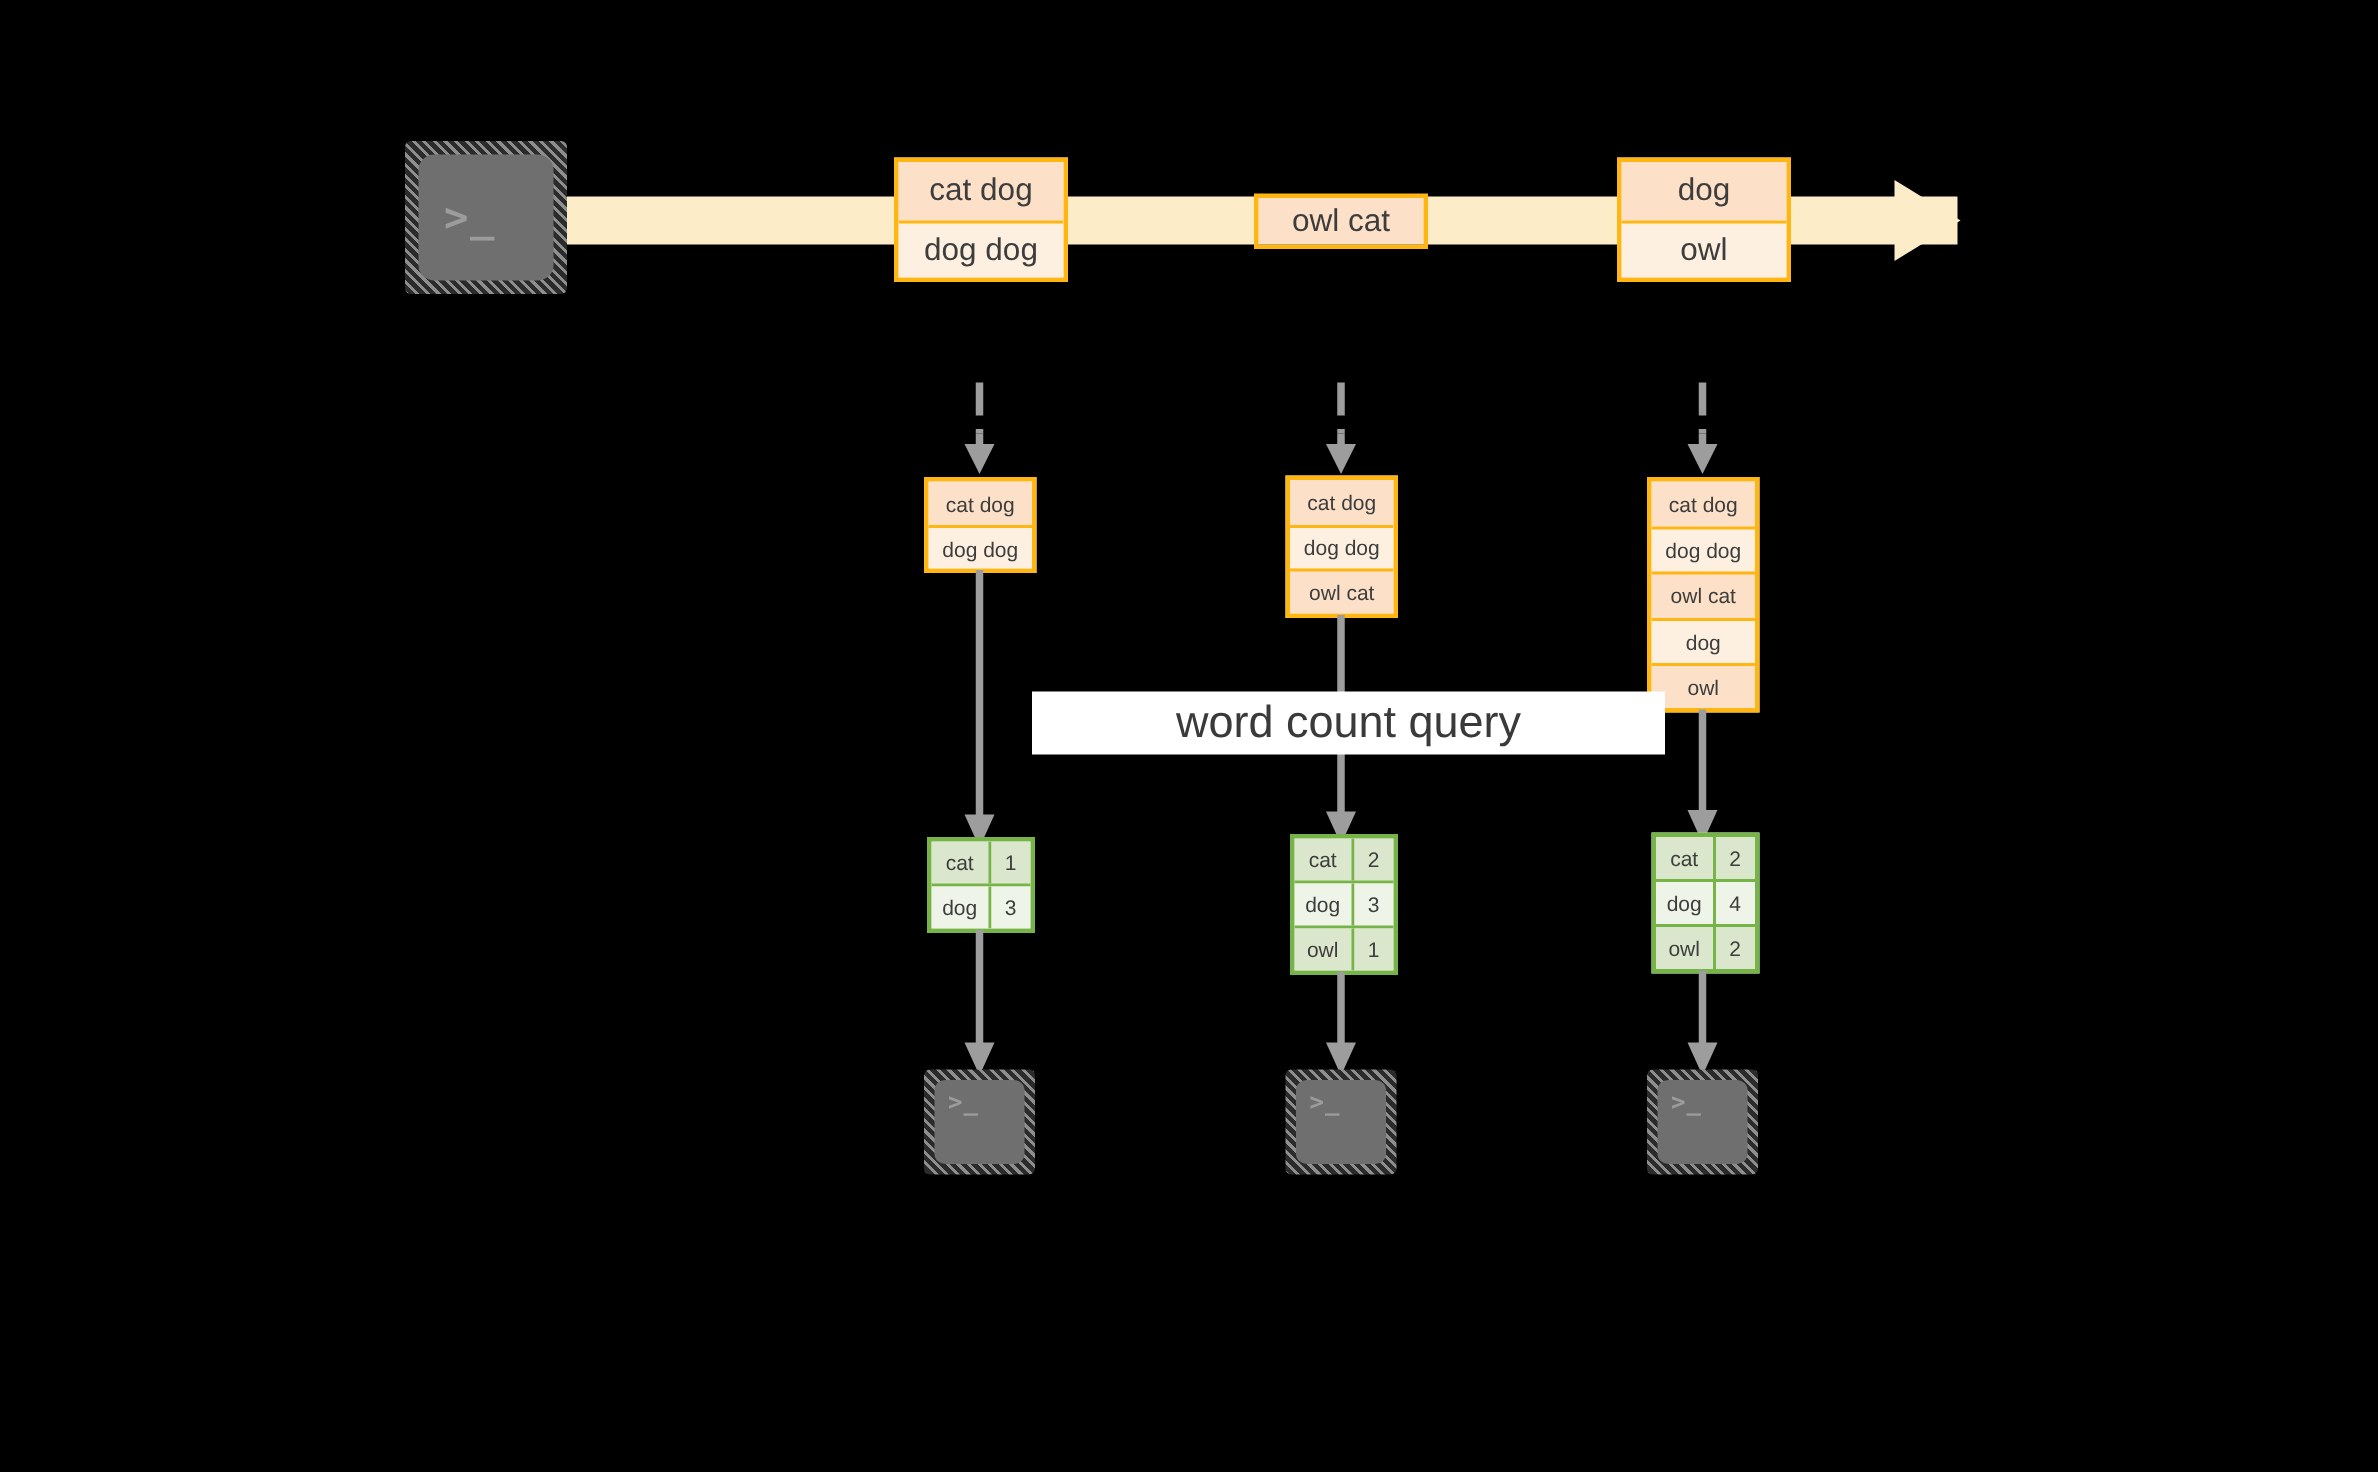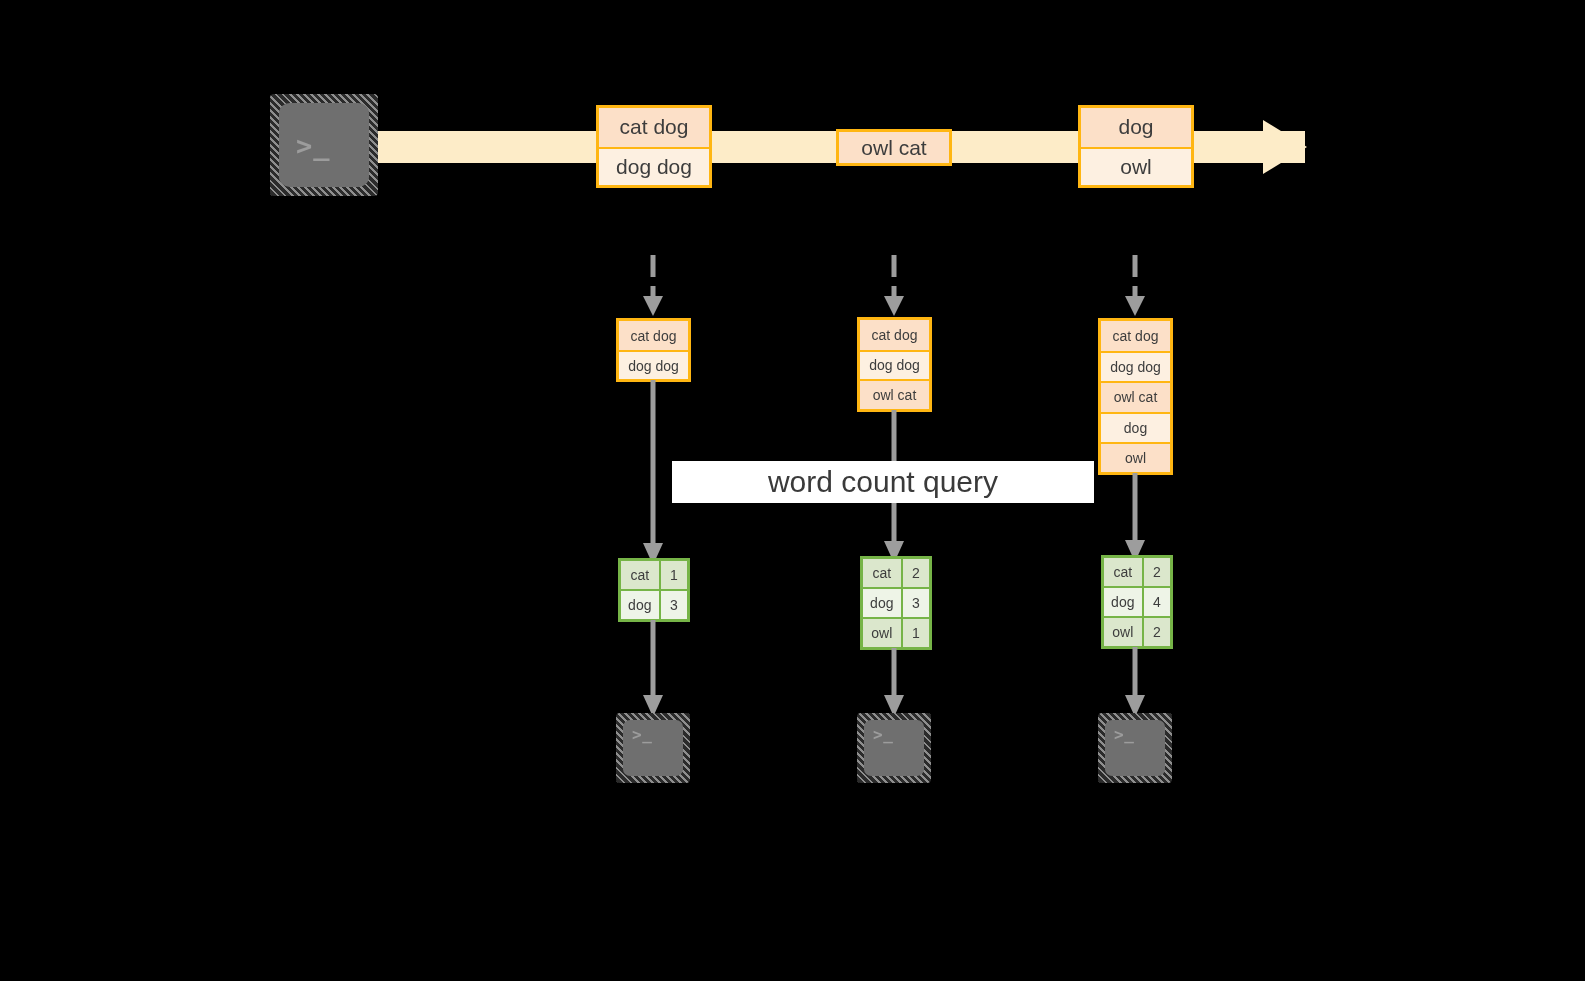--- a/index.html
+++ b/index.html
@@ -298,17 +298,17 @@
       <line x1="13" y1="0" x2="13" y2="55" stroke="#9d9d9d" stroke-width="5"></line>
       <polygon points="13,70 3,48 23,48" fill="#9d9d9d"></polygon>
     </svg>
   </div>
 
   <div class="term-icon" style="left:1098px; top:713px; width:74px; height:70px;">
     <div class="term-body" style="left:7px; top:7px; right:7px; bottom:7px;"></div>
     <div class="term-glyph" style="font-size:16px; padding-left:16px; align-items:flex-start; padding-top:12px;">&gt;_</div>
   </div>
 
-  <div class="label-band" style="left:672px; top:461px; width:422px; height:42px; font-size:30px;text-align:center;">
+  <div class="label-band" style="left:688px; top:461px; width:422px; height:42px; font-size:30px;text-align:center;">
     <span>word count query</span>
   </div>
 
 </div>
 
 </body></html>

